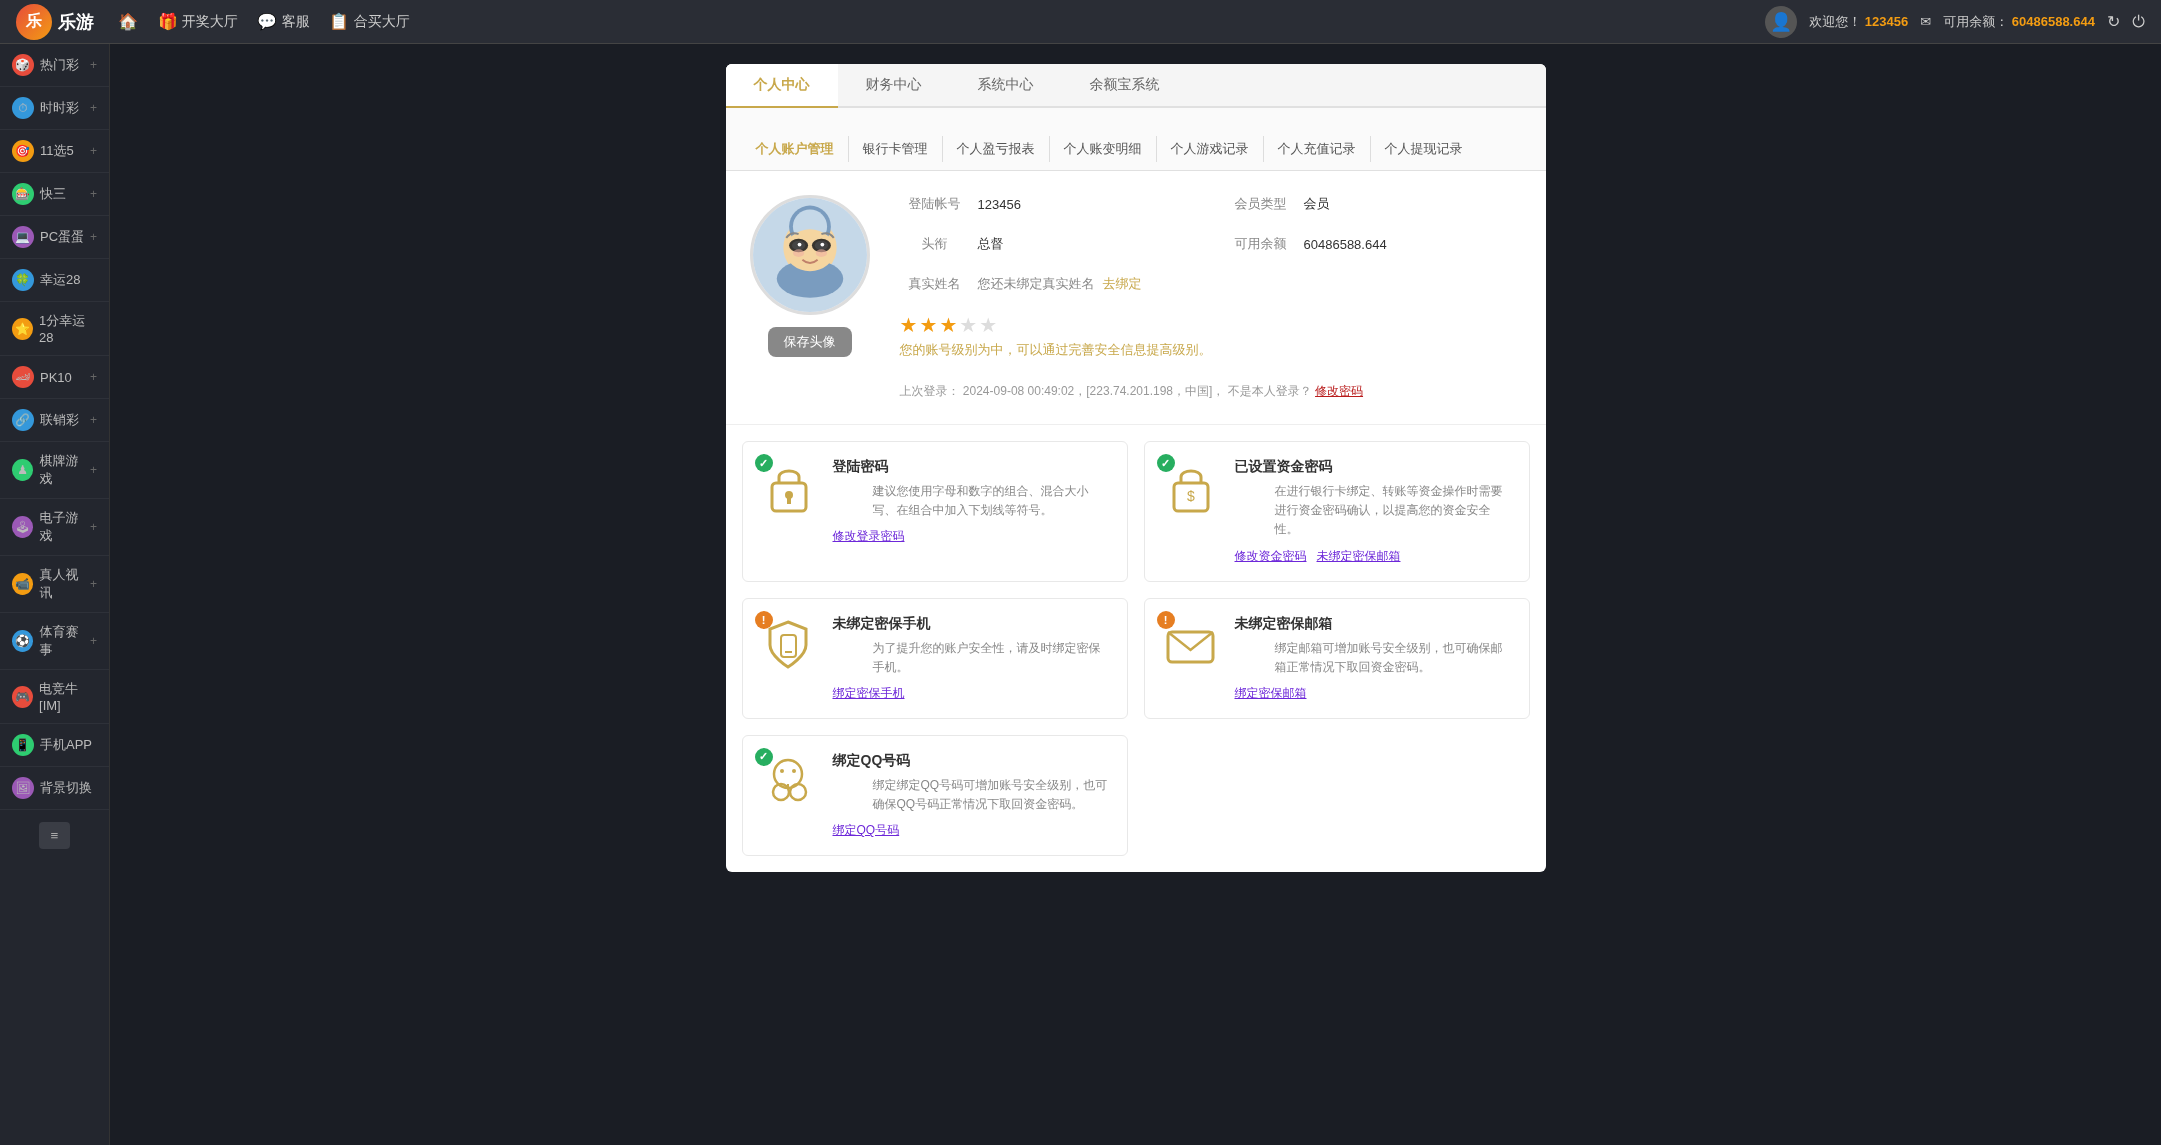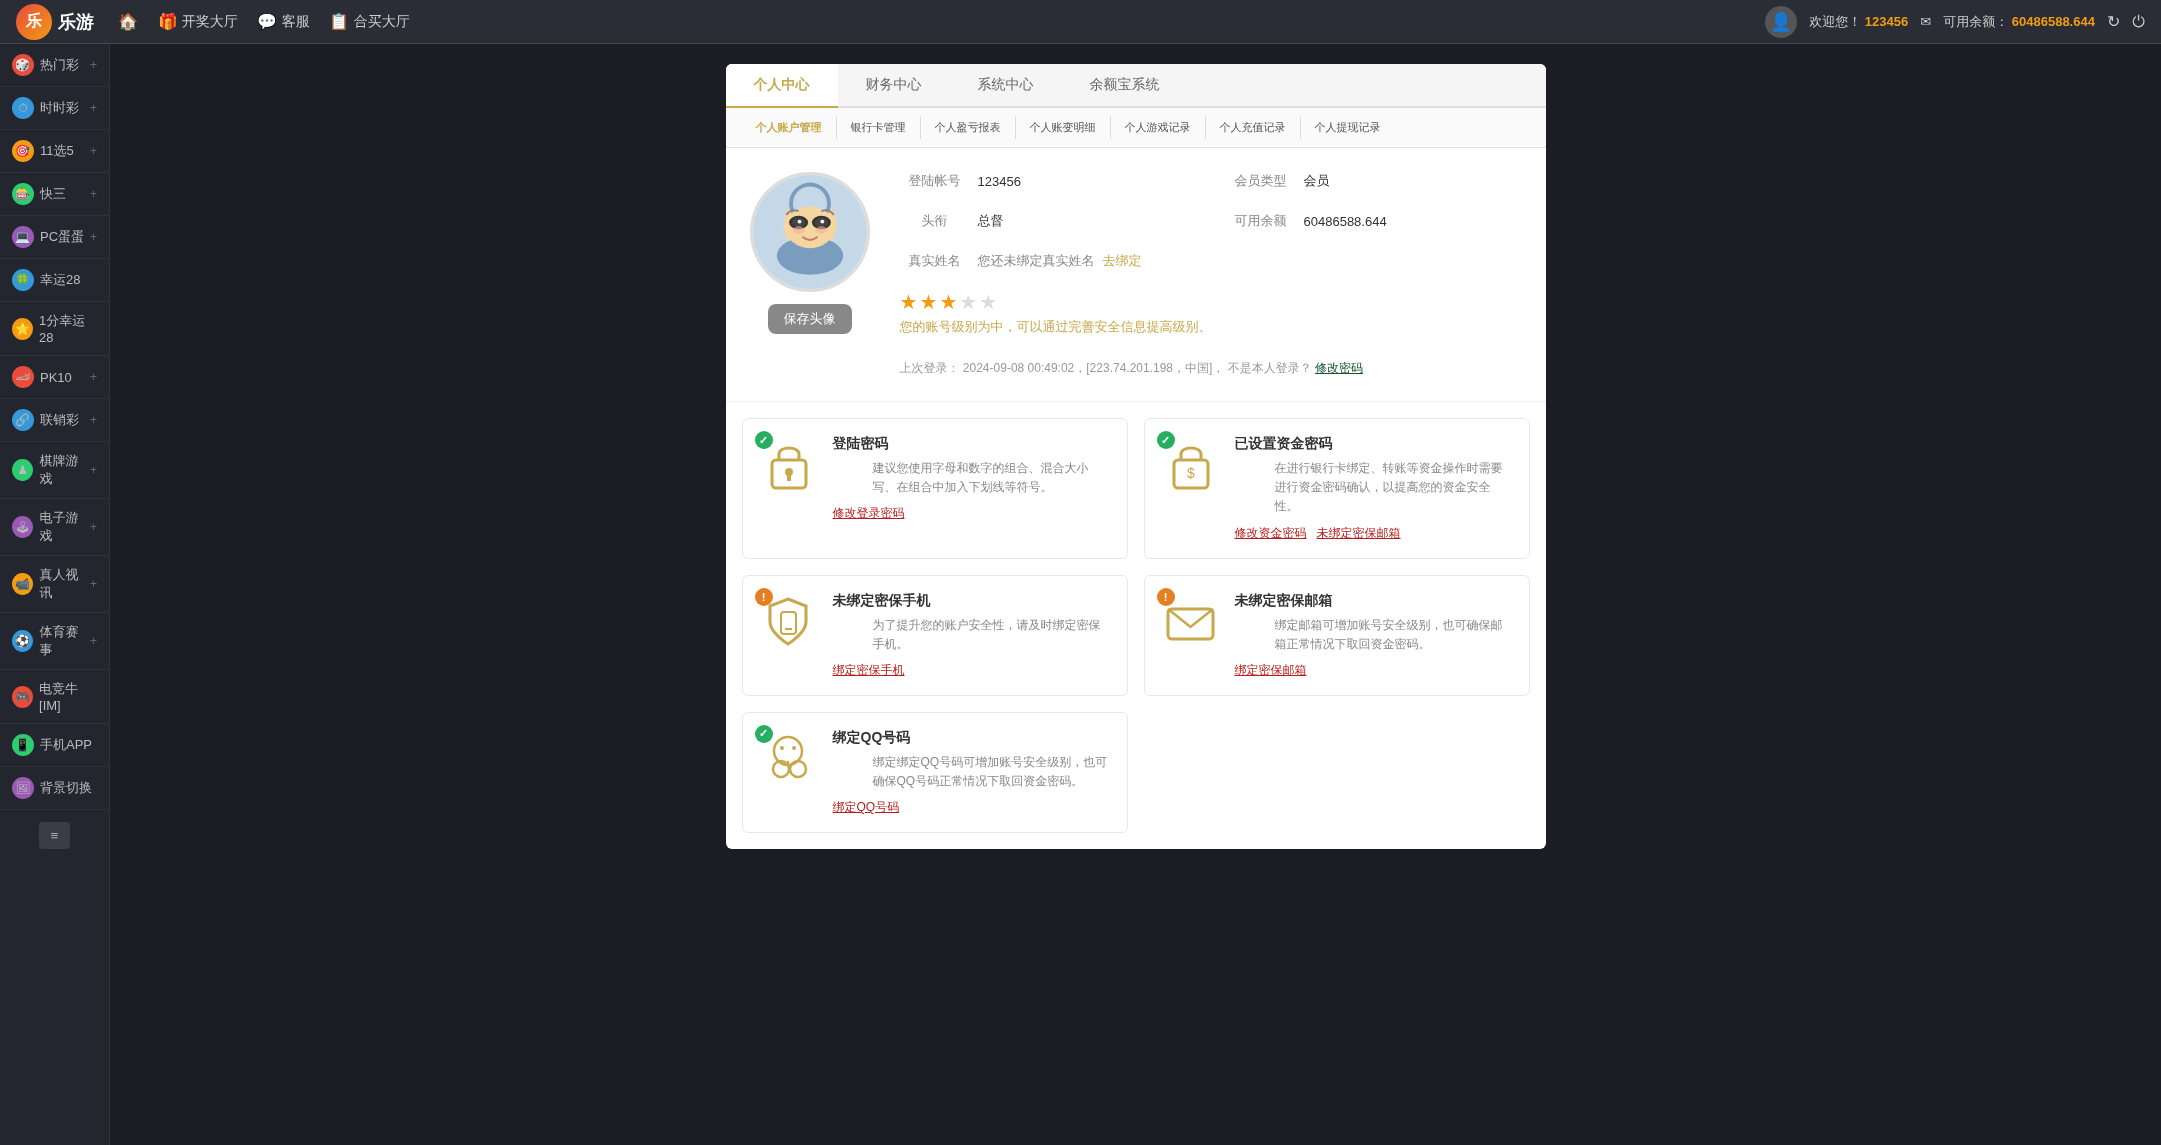--- a/index.html
+++ b/index.html
@@ -42,21 +42,21 @@
     
     .content-card { background: #fff; border-radius: 6px; overflow: hidden; color: #333; max-width: 820px; margin: 0 auto; }
 
     
     .tabs { display: flex; background: #f5f5f5; border-bottom: 2px solid #e0e0e0; }
     .tab { padding: 12px 28px; cursor: pointer; font-size: 14px; color: #666; border-bottom: 2px solid transparent; margin-bottom: -2px; }
     .tab.active { color: #c8a84b; border-bottom-color: #c8a84b; background: #fff; font-weight: bold; }
 
     
     .sub-tabs { display: flex; flex-wrap: wrap; gap: 0; background: #fafafa; border-bottom: 1px solid #e0e0e0; padding: 8px 16px; }
-    .sub-tab { padding: 4px 14px; cursor: pointer; font-size: 11px; color: #555; border-right: 1px solid #ddd; }
+    .sub-tab { padding: 4px 14px; cursor: pointer; font-size: 13px; color: #555; border-right: 1px solid #ddd; margin-top: 20px; }
     .sub-tab:last-child { border-right: none; }
     .sub-tab.active { color: #c8a84b; font-weight: bold; }
 
     
     .profile-section { display: flex; gap: 30px; padding: 24px; border-bottom: 1px solid #eee; }
     .avatar-container { display: flex; flex-direction: column; align-items: center; gap: 12px; }
     .avatar-img { width: 120px; height: 120px; border-radius: 50%; background: #e0e8f0; overflow: hidden; display: flex; align-items: center; justify-content: center; border: 3px solid #ddd; }
     .save-avatar-btn { background: #888; color: #fff; border: none; border-radius: 8px; padding: 6px 16px; cursor: pointer; font-size: 13px; }
 
     .profile-info { flex: 1; }
@@ -67,34 +67,34 @@
     .real-name-notice { color: #888; }
     .real-name-link { color: #c8a84b; cursor: pointer; text-decoration: none; }
 
     .stars { display: flex; gap: 2px; margin: 8px 0 4px 0; }
     .star { font-size: 20px; }
     .star.filled { color: #f39c12; }
     .star.empty { color: #ddd; }
 
     .level-notice { color: #c8a84b; font-size: 13px; margin: 4px 0 24px 0; }
     .last-login { color: #999; font-size: 12px; }
-    .change-pwd-link { color: #14532d; cursor: pointer; font-size: 12px; }
+    .change-pwd-link { color: #b91c1c; cursor: pointer; font-size: 12px; }
 
     
     .security-grid { display: grid; grid-template-columns: 1fr 1fr; gap: 0; padding: 16px; gap: 16px; }
     .security-card { border: 1px solid #e8e8e8; border-radius: 6px; padding: 16px; display: flex; gap: 14px; align-items: flex-start; background: #fff; }
     .sec-icon-wrap { width: 60px; height: 60px; flex-shrink: 0; position: relative; display: flex; align-items: center; justify-content: center; }
     .sec-status-badge { position: absolute; top: -4px; left: -4px; width: 18px; height: 18px; border-radius: 50%; display: flex; align-items: center; justify-content: center; font-size: 11px; color: white; font-weight: bold; }
     .sec-status-badge.ok { background: #27ae60; }
     .sec-status-badge.warn { background: #e67e22; }
     .sec-content { flex: 1; }
     .sec-title { font-size: 14px; font-weight: bold; color: #333; margin-bottom: 6px; }
     .sec-desc { font-size: 12px; color: #888; line-height: 1.6; margin-bottom: 8px; margin-left: 40px; }
     .sec-links { display: flex; gap: 10px; }
-    .sec-link { color: #b91c1c; font-size: 12px; cursor: pointer; }
+    .sec-link { color: #6d28d9; font-size: 12px; cursor: pointer; }
   </style>
 </head>
 <body>
 
 <div class="top-nav">
   <div class="logo">
     <div class="logo-circle">
       <span>乐</span>
     </div>
     <span class="logo-text">乐游</span>

